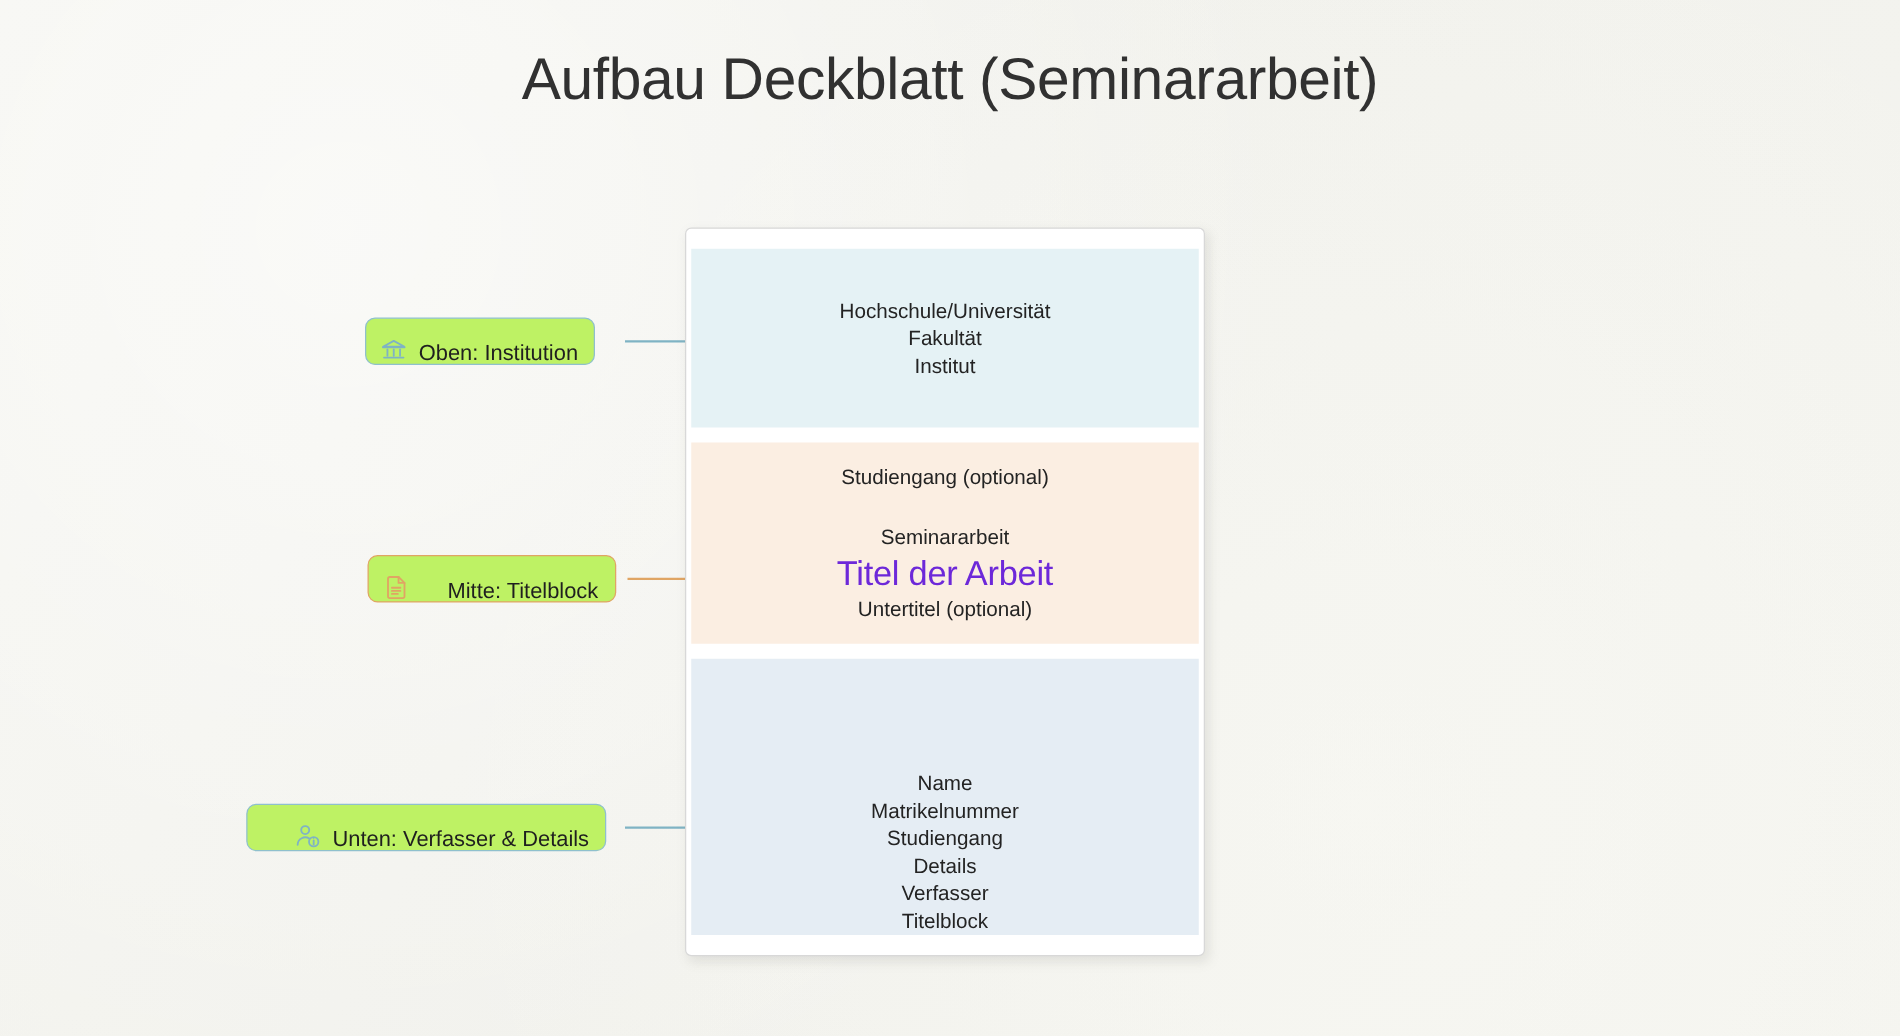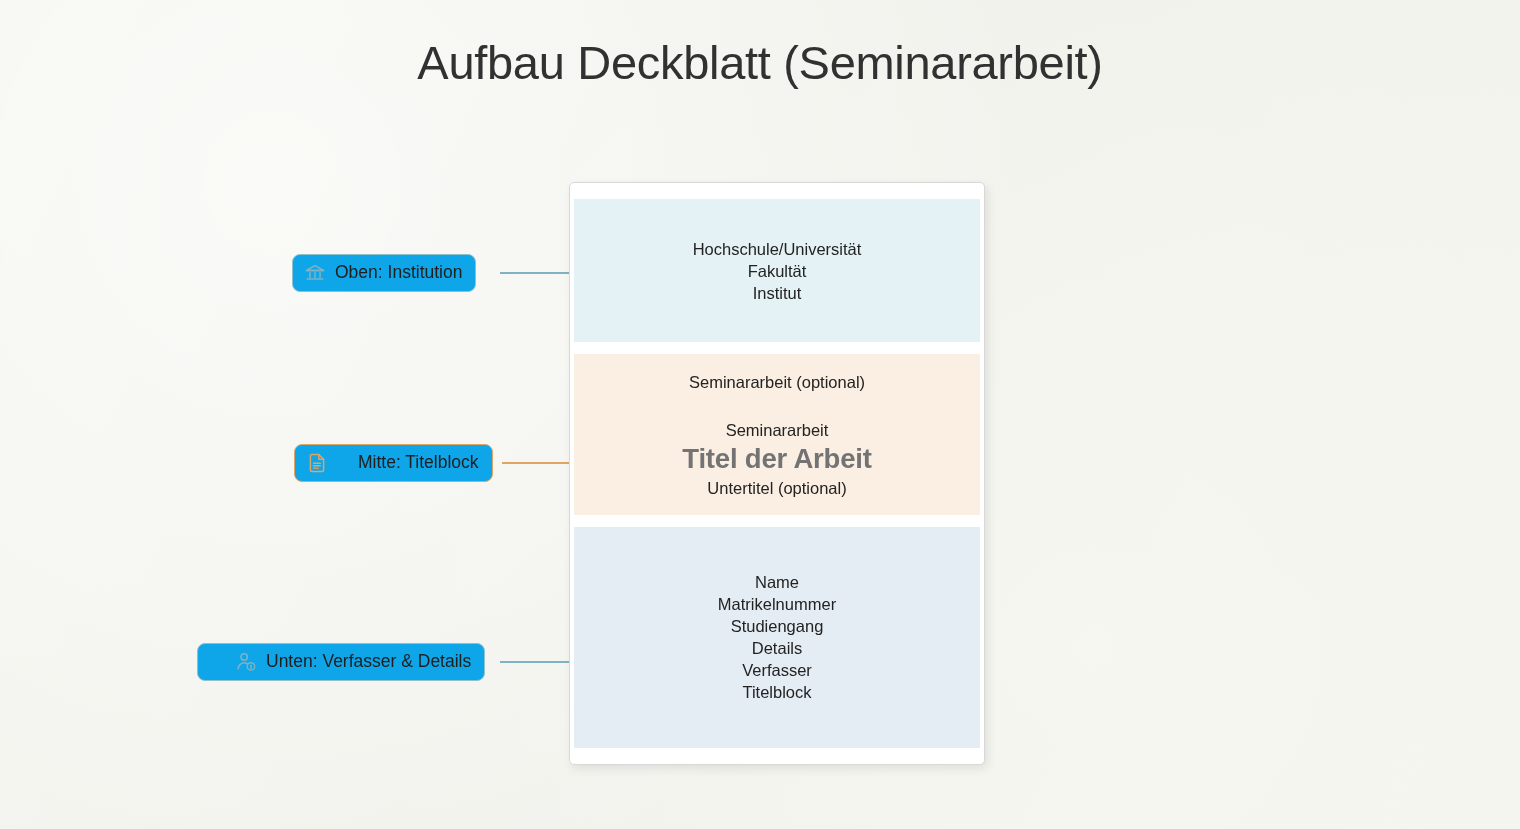--- a/index.html
+++ b/index.html
@@ -42,21 +42,21 @@
     font-size: 25px;
     font-weight: 400;
     line-height: 1.1;
     color: #3d3d3d;
     margin: 13px 0 0 0;
   }
 
   
   .doc-card {
     position: absolute;
-    left: 569px;
+    left: 548px;
     top: 182px;
     width: 416px;
     height: 583px;
     background: #ffffff;
     border: 1px solid #d8d8d8;
     border-radius: 5px;
     box-shadow: 3px 4px 9px rgba(120,120,110,0.16);
     box-sizing: border-box;
     padding: 16px 4px;
     display: flex;
@@ -76,47 +76,48 @@
     background: #e5f2f5;
     height: 158px;
   }
   .sec-middle {
     background: #fbeee2;
     height: 177px;
   }
   .sec-bottom {
     background: #e5edf4;
     height: 244px;
+    justify-content: flex-end;
   }
   .line {
     font-size: 16.5px;
     line-height: 22px;
     color: #232323;
     white-space: nowrap;
   }
   .line.spaced-top { margin-top: 26px; }
   .line.big {
     font-size: 27.5px;
-    font-weight: 700;
+    font-weight: 400;
     line-height: 36px;
     letter-spacing: -0.2px;
-    color: #737373;
+    color: #6d28d9;
   }
 
   
   .callout {
     position: absolute;
     display: flex;
-    align-items: center;
+    align-items: flex-end;
     gap: 9px;
     box-sizing: border-box;
     height: 38px;
     padding: 0 13px 0 11px;
     border-radius: 8px;
-    background: #0ea5e9;
+    background: #bef264;
     font-size: 17.5px;
     line-height: 1;
     color: #1f1f1f;
     white-space: nowrap;
     z-index: 4;
   }
   .callout.teal  { border: 1.6px solid #8fc0cd; }
   .callout.amber { border: 1.6px solid #e0a564; gap: 30px; }
 
   .callout-label { display: block; }
@@ -201,21 +202,21 @@
 
 <div class="doc-card">
 
   <div class="doc-section sec-top">
     <div class="line">Hochschule/Universität</div>
     <div class="line">Fakultät</div>
     <div class="line">Institut</div>
   </div>
 
   <div class="doc-section sec-middle">
-    <div class="line">Seminararbeit (optional)</div>
+    <div class="line">Studiengang (optional)</div>
     <div class="line spaced-top">Seminararbeit</div>
     <div class="line big">Titel der Arbeit</div>
     <div class="line">Untertitel (optional)</div>
   </div>
 
   <div class="doc-section sec-bottom">
     <div class="line">Name</div>
     <div class="line">Matrikelnummer</div>
     <div class="line">Studiengang</div>
     <div class="line">Details</div>

